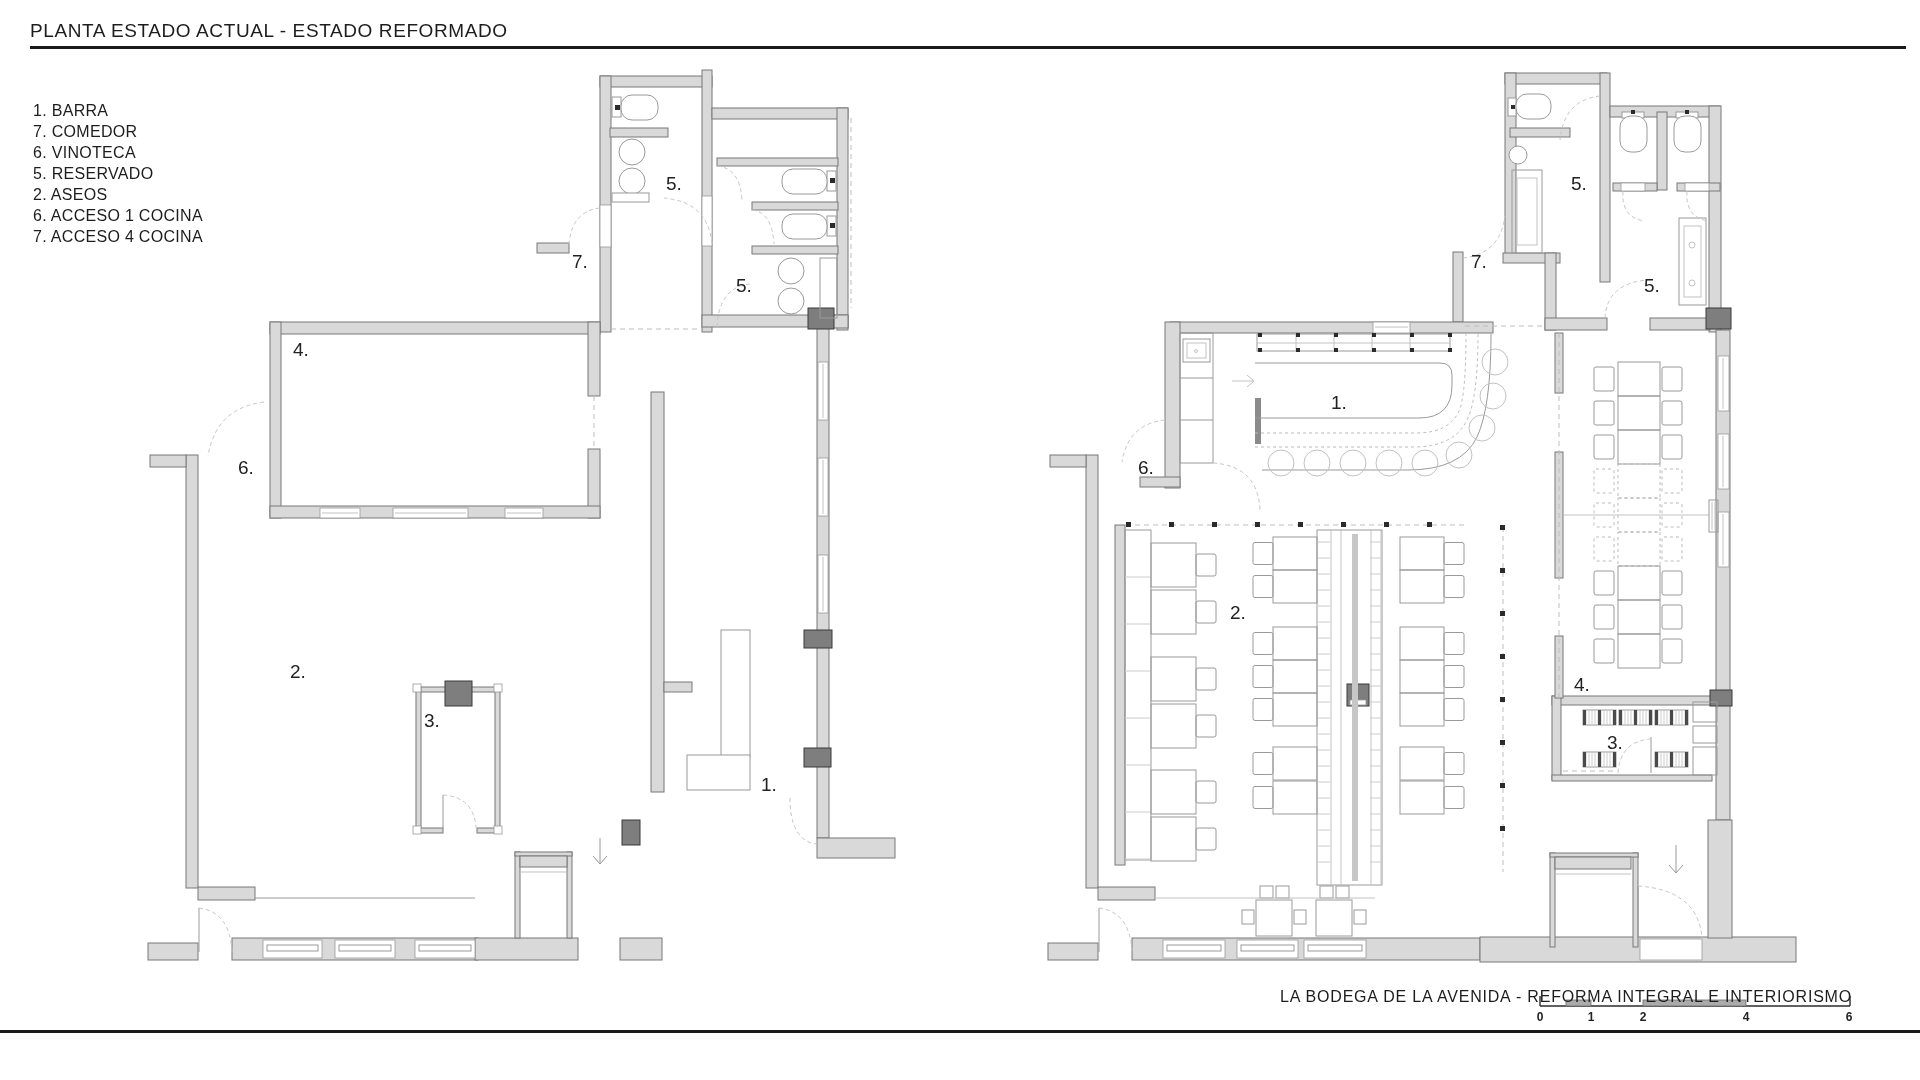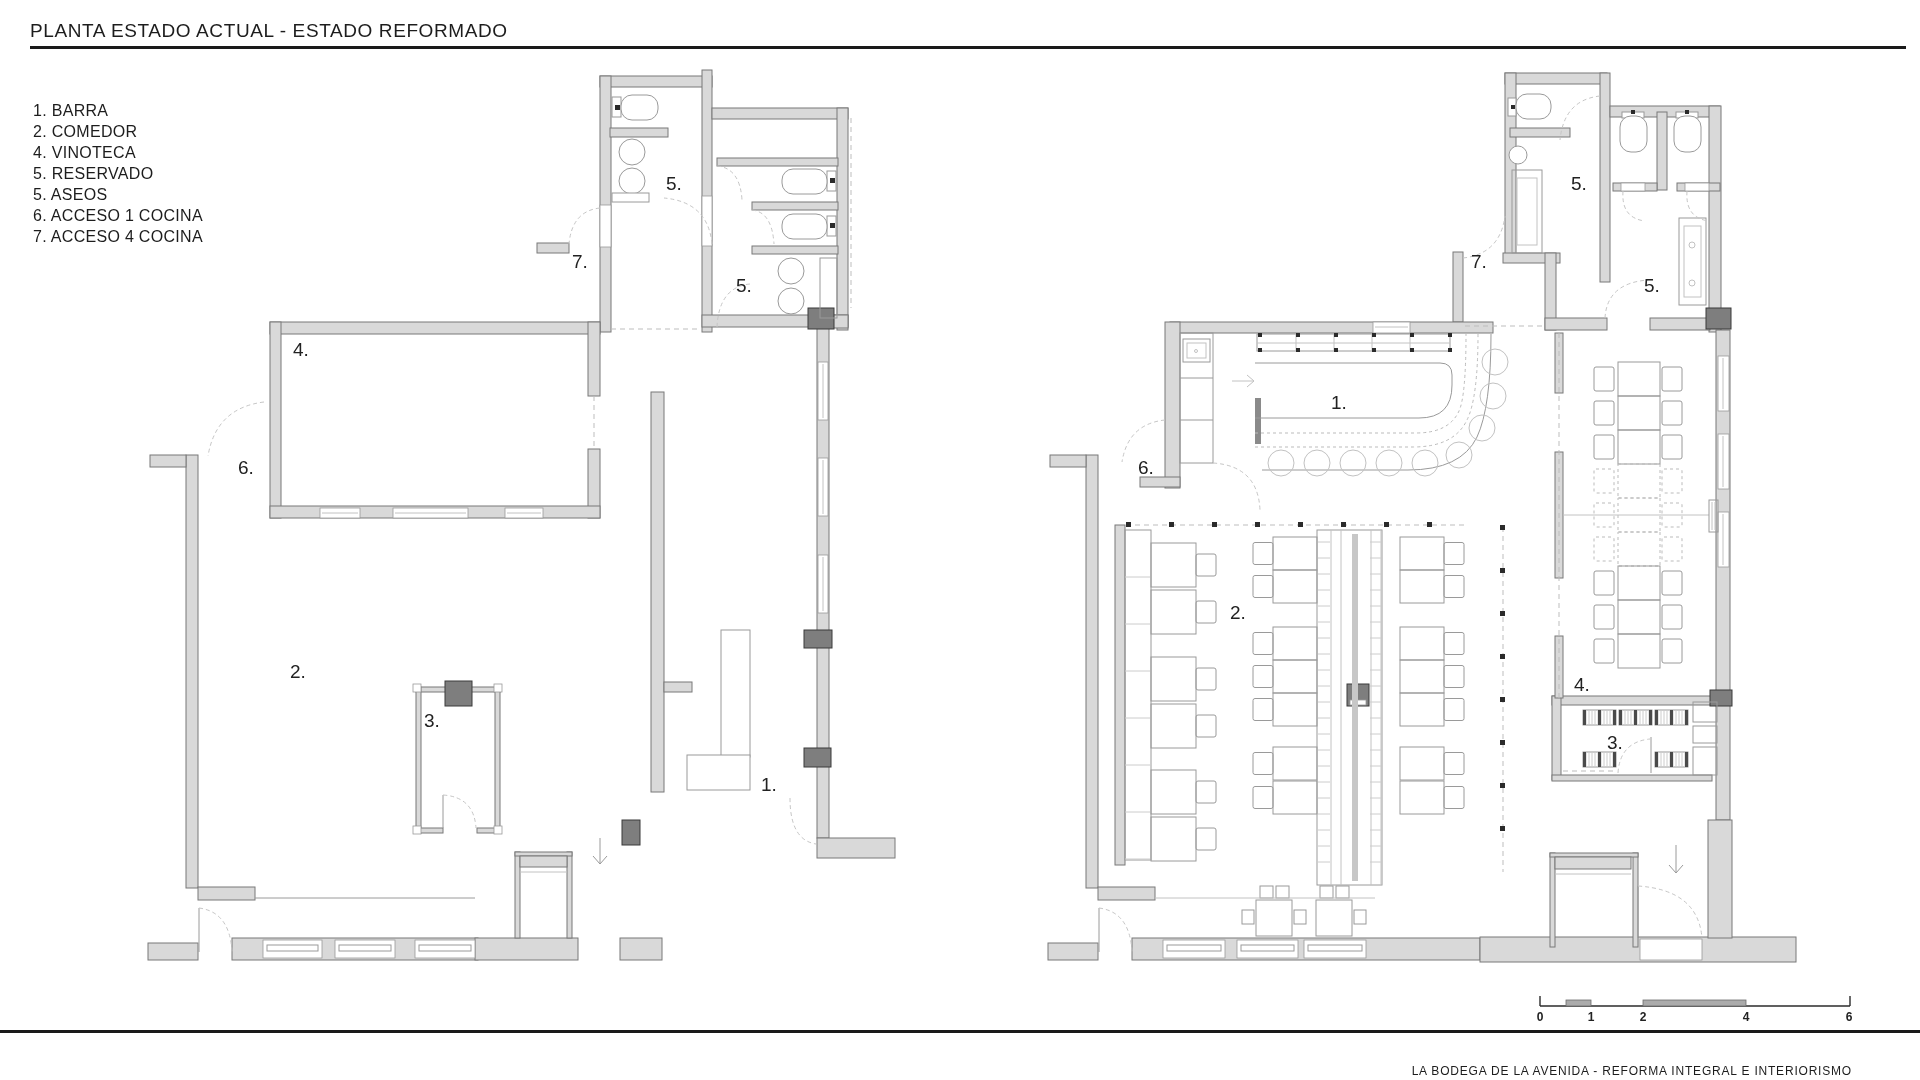--- a/index.html
+++ b/index.html
@@ -4,21 +4,21 @@
 <style>
   html,body{margin:0;padding:0;background:#ffffff;}
   .sheet{position:relative;width:1920px;height:1080px;background:#fff;overflow:hidden;
          font-family:"Liberation Sans", sans-serif;color:#1d1d1d;}
   .title{position:absolute;left:30px;top:20px;font-size:19px;letter-spacing:.6px;
          font-weight:500;white-space:nowrap;}
   .title-rule{position:absolute;left:30px;top:46px;width:1876px;height:3px;background:#1a1a1a;}
   .legend{position:absolute;left:33px;top:100px;font-size:16px;letter-spacing:.3px;line-height:21px;}
   .legend div{white-space:nowrap;}
   .footer-rule{position:absolute;left:0;top:1030px;width:1920px;height:3px;background:#1a1a1a;}
-  .footer-title{position:absolute;right:68px;top:1064px;font-size:12px;letter-spacing:.8px;white-space:nowrap;}
+  .footer-title{position:absolute;right:68px;top:988px;font-size:16px;letter-spacing:.8px;white-space:nowrap;}
   svg{position:absolute;left:0;top:0;}
   
   .w  {fill:#d9d9d9;stroke:#787878;stroke-width:1;}
   .win{fill:#ffffff;stroke:#9a9a9a;stroke-width:.8;}
   .p  {fill:#7e7e7e;stroke:#3a3a3a;stroke-width:1;}
   .t  {fill:#ffffff;stroke:#9a9a9a;stroke-width:1;}
   .tn {fill:none;stroke:#9a9a9a;stroke-width:1;}
   .tl {fill:none;stroke:#c2c2c2;stroke-width:1;}
   .hl {stroke:#cccccc;stroke-width:1;}
   .td {fill:none;stroke:#bbbbbb;stroke-width:1;stroke-dasharray:3 3;}
@@ -32,24 +32,24 @@
 </head>
 <body>
 
 <div class="sheet">
 
   <div class="title">PLANTA ESTADO ACTUAL - ESTADO REFORMADO</div>
   <div class="title-rule"></div>
 
   <div class="legend">
     <div>1. BARRA</div>
-    <div>2. COMEDOR</div>
-    <div>4. VINOTECA</div>
+    <div>7. COMEDOR</div>
+    <div>6. VINOTECA</div>
     <div>5. RESERVADO</div>
-    <div>5. ASEOS</div>
+    <div>2. ASEOS</div>
     <div>6. ACCESO 1 COCINA</div>
     <div>7. ACCESO 4 COCINA</div>
   </div>
 
   <svg id="plan" width="1920" height="1080" viewBox="0 0 1920 1080">
 
     <g id="lp">
       <g>
         <rect class="w" x="600" y="76" width="112" height="11"></rect>
         <rect class="w" x="600" y="76" width="11" height="256"></rect>

